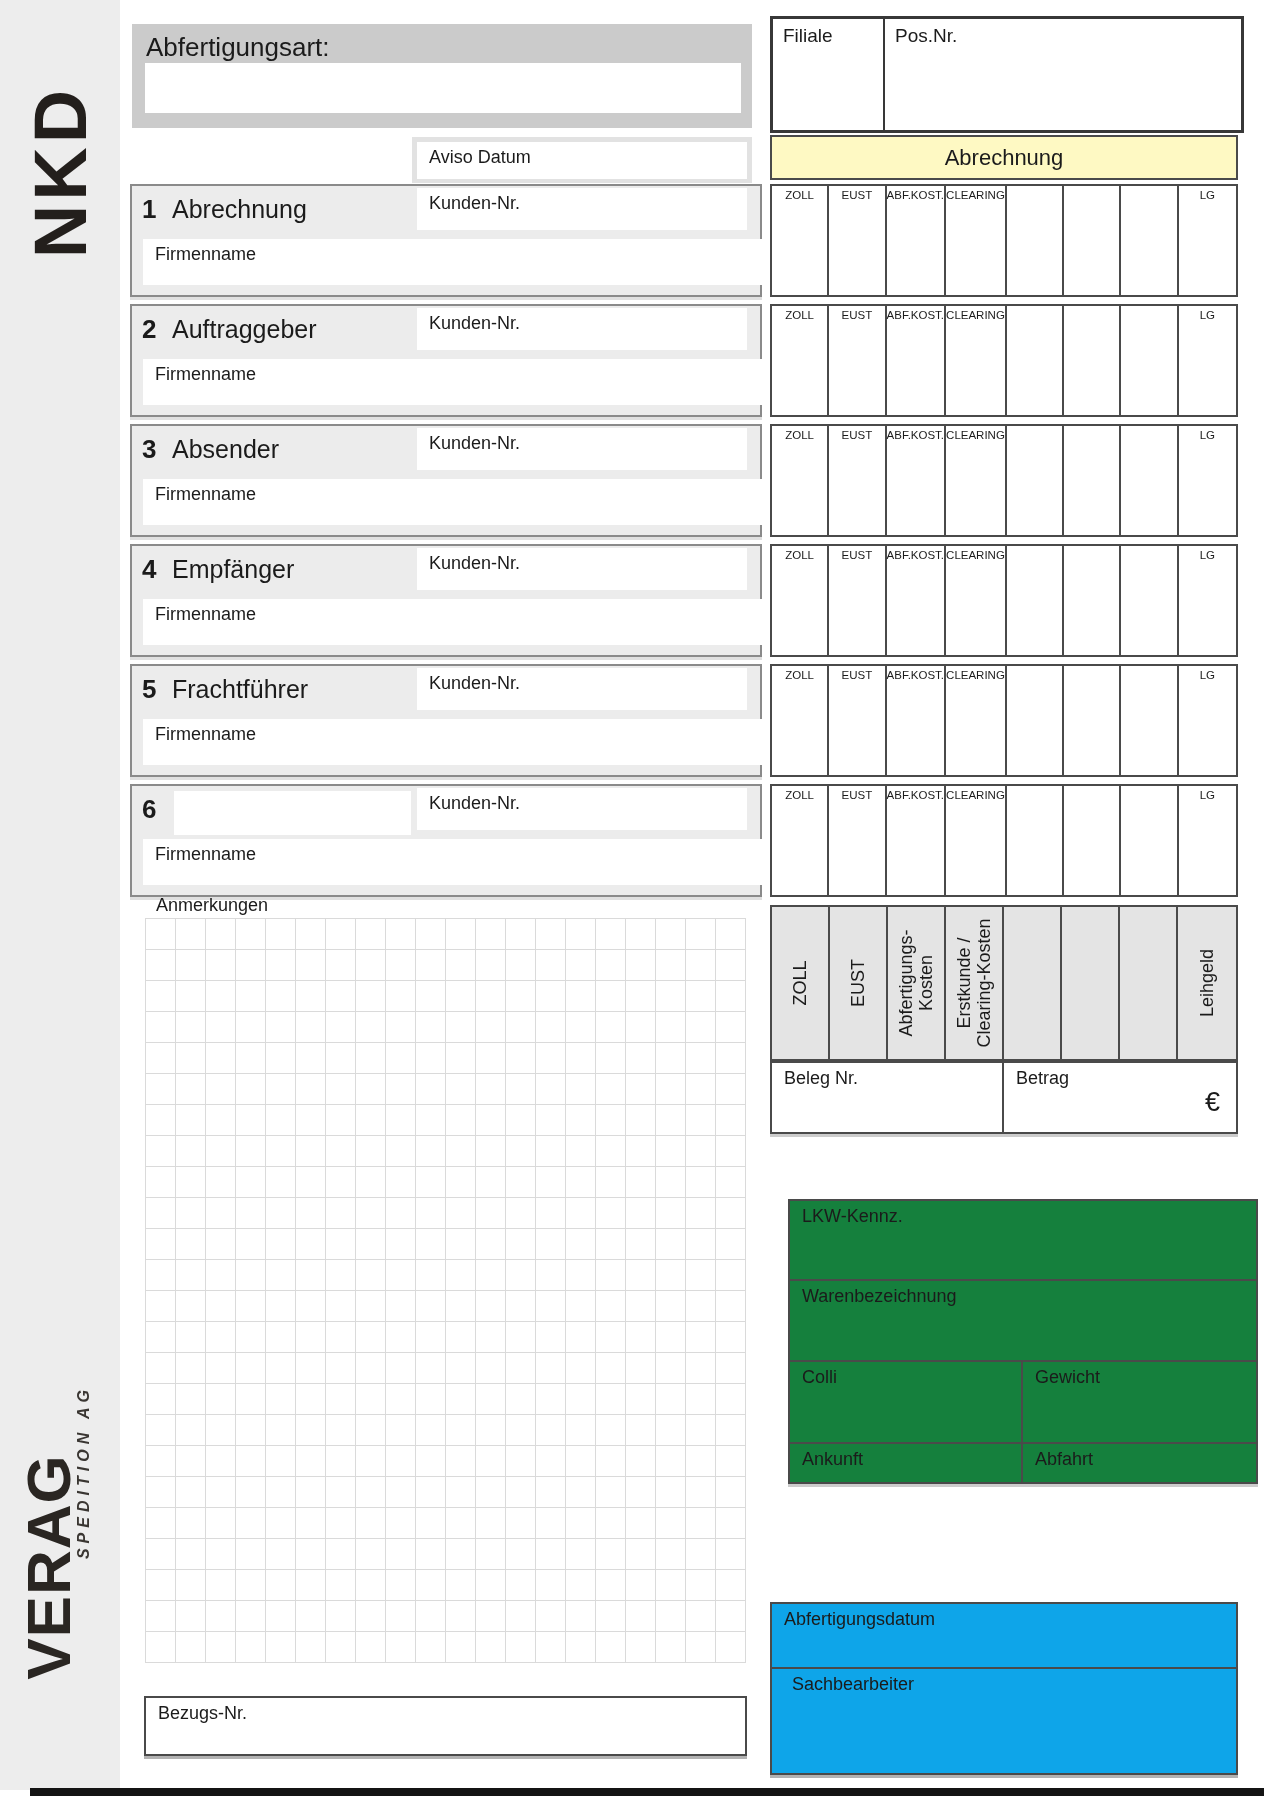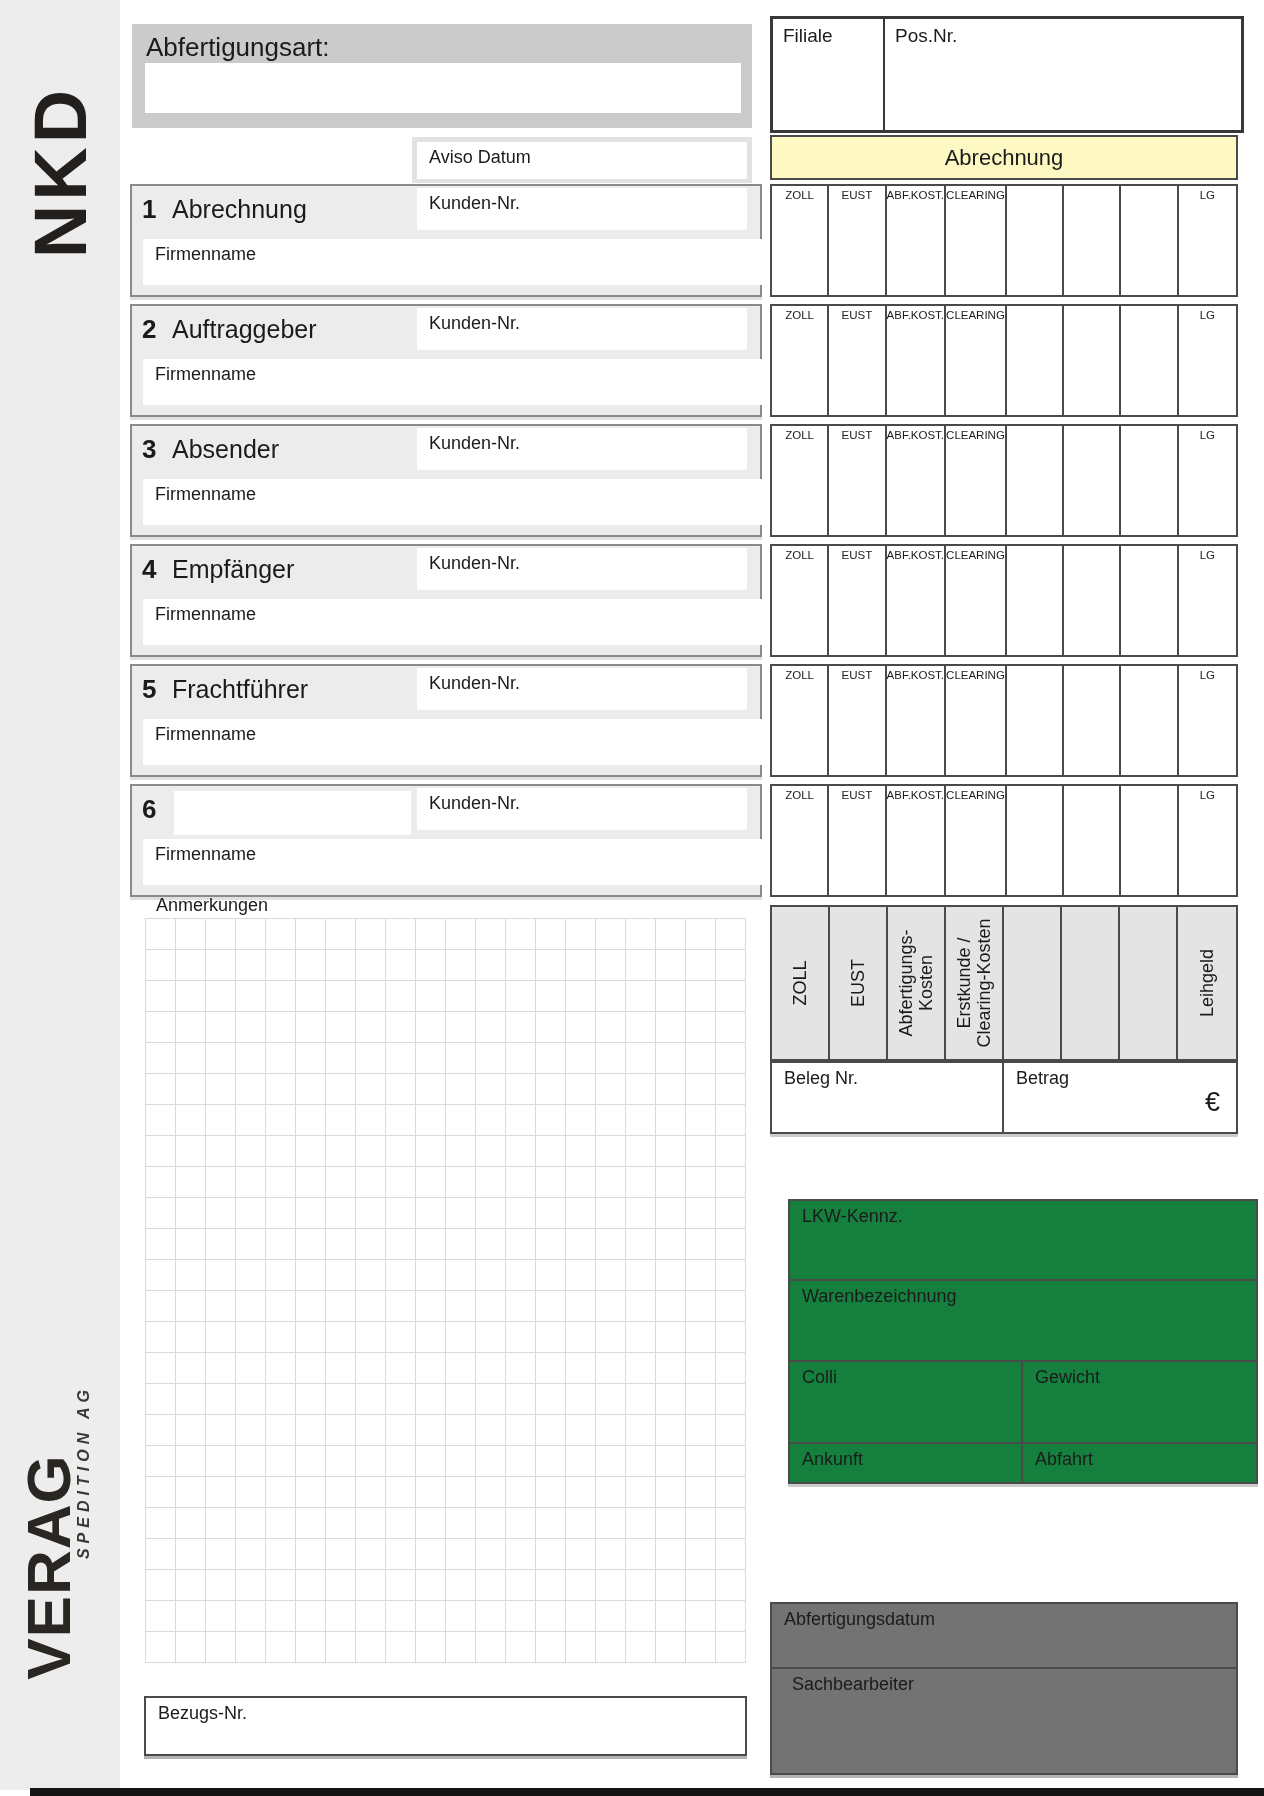--- a/index.html
+++ b/index.html
@@ -76,21 +76,21 @@
         background:#15803d;box-sizing:border-box;display:flex;flex-direction:column;
         box-shadow:0 3px 0 rgba(0,0,0,0.2);margin-left:20px;}
   .lkw-row{position:relative;border-bottom:2px solid #4a4a4a;}
   .lkw-row:last-child{border-bottom:none;flex:1;}
   .split{display:grid;grid-template-columns:233px 1fr;}
   .split .cell{position:relative;}
   .split .cell.first{border-right:2px solid #4a4a4a;}
 
   
   .proc-group{position:absolute;left:770px;top:1602px;width:468px;height:173px;border:2px solid #4a4a4a;
-        background:#737373;box-sizing:border-box;display:flex;flex-direction:column;
+        background:#0ea5e9;box-sizing:border-box;display:flex;flex-direction:column;
         box-shadow:0 3px 0 rgba(0,0,0,0.3);}
   .proc-row{position:relative;height:63px;border-bottom:2px solid #4a4a4a;}
   .proc-row:last-child{border-bottom:none;flex:1;margin-left:8px;}
 
   
   .notes-label{position:absolute;left:156px;top:895px;font-size:18px;}
   .notes-grid{position:absolute;left:145px;top:918px;width:601px;height:745px;
         background-image:linear-gradient(to right,#dadada 1px,transparent 1px),
                          linear-gradient(to bottom,#dadada 1px,transparent 1px);
         background-size:30px 31px;}

